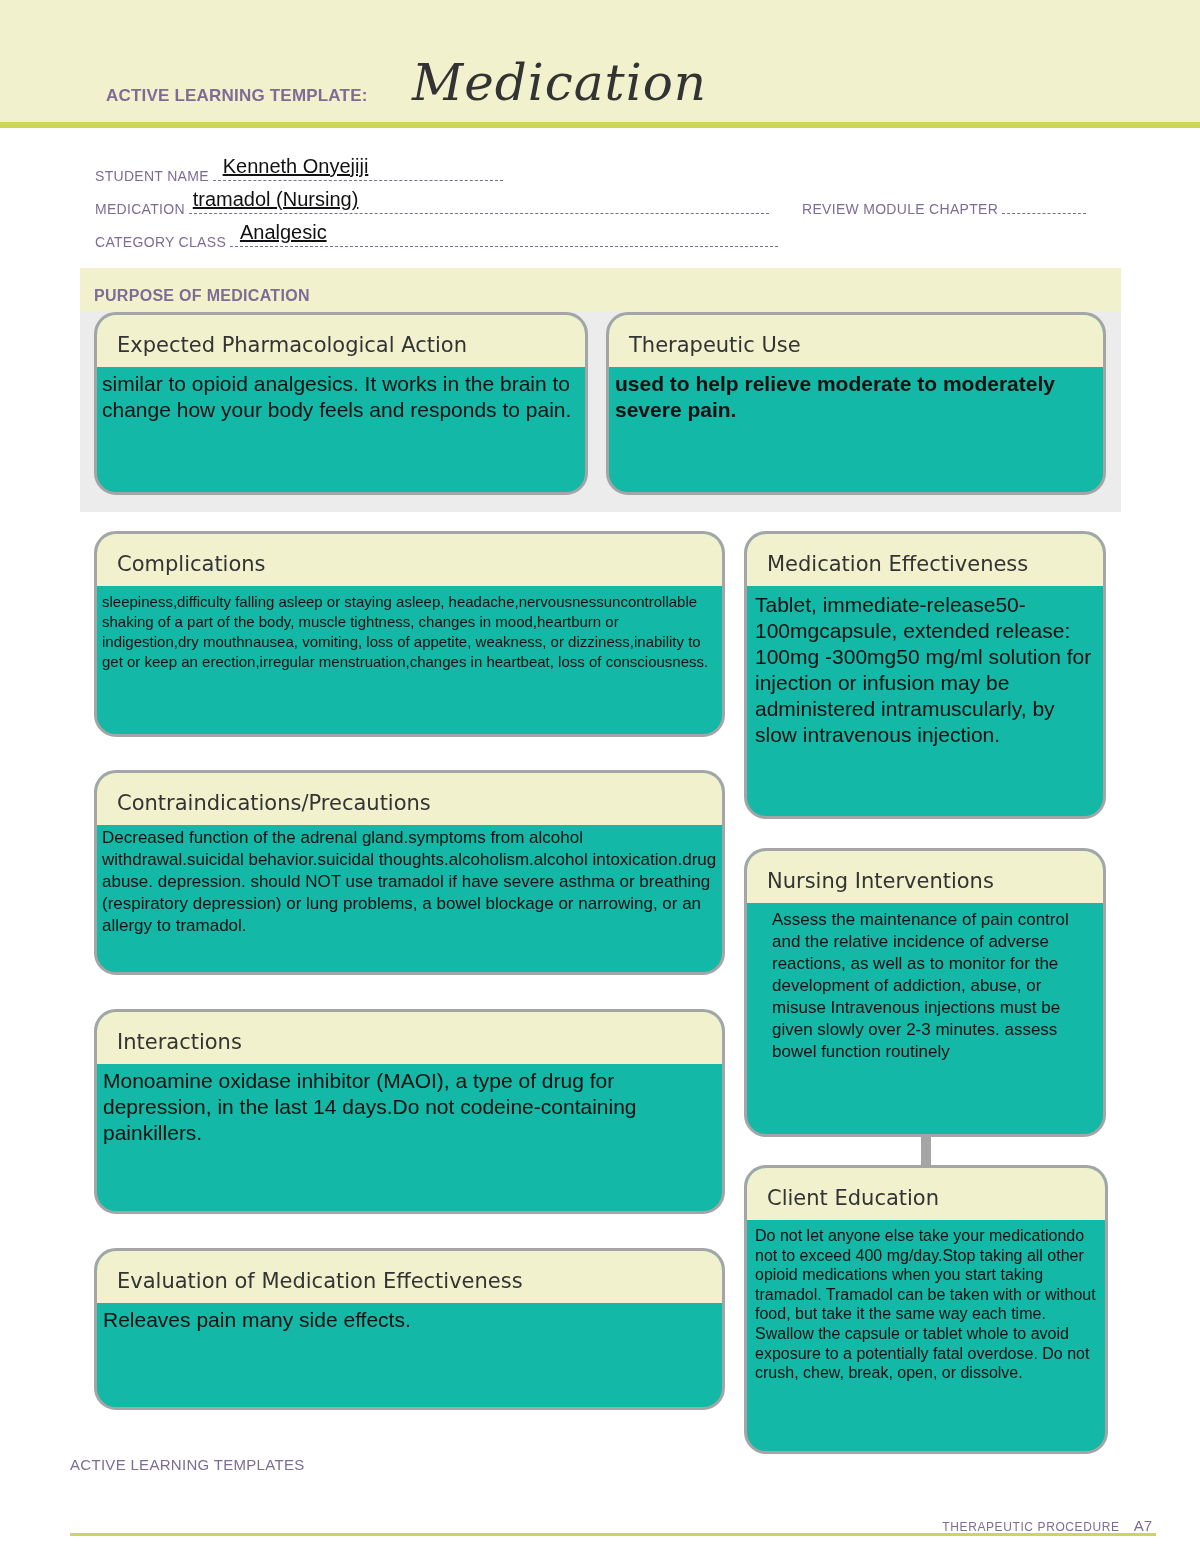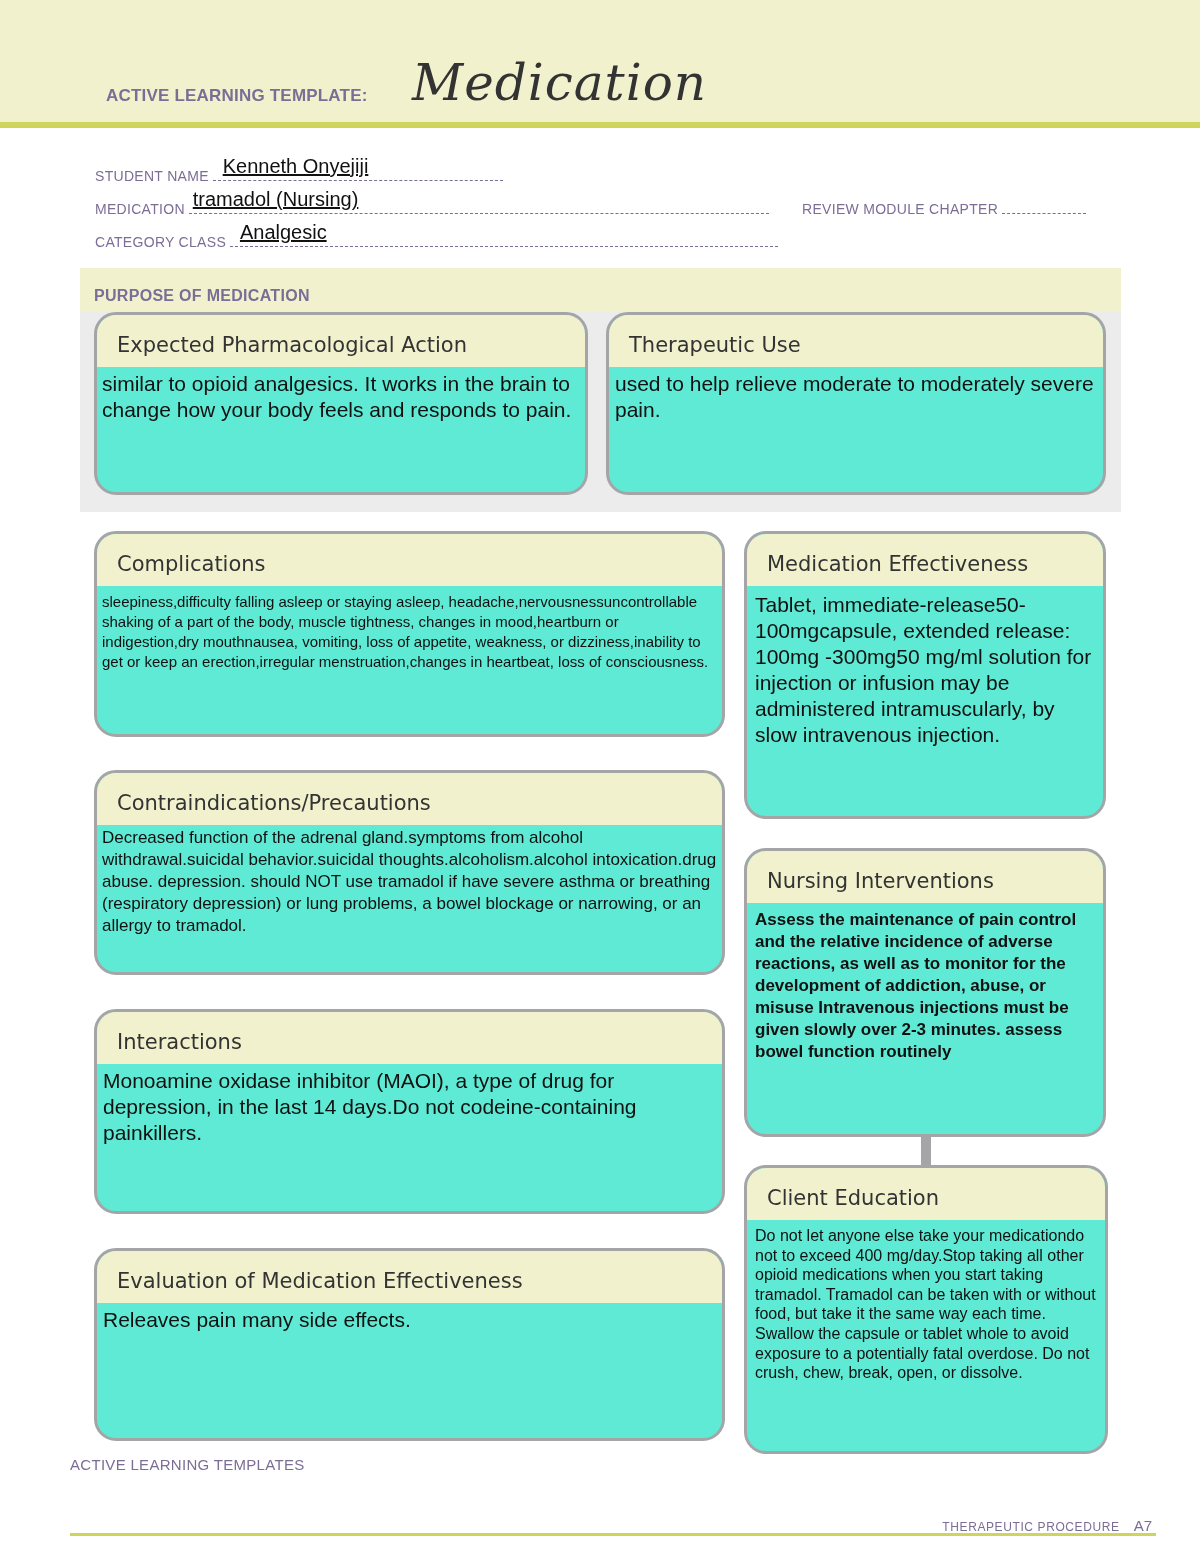--- a/index.html
+++ b/index.html
@@ -43,21 +43,21 @@
   .purpose-head {
     position:absolute; left:80px; top:268px; width:1041px; height:44px;
     background:#f1f2cd;
   }
   .purpose-label {
     position:absolute; left:94px; top:287px; font-size:16px; font-weight:bold;
     color:#7b6d96; letter-spacing:0.3px;
   }
   .card {
     position:absolute; border:3px solid #a5a5a8; border-radius:22px;
-    background:#5eead4; overflow:hidden; box-sizing:border-box;
+    background:#14b8a6; overflow:hidden; box-sizing:border-box;
   }
   .card .card-head {
     background:#f1f2cd; height:52px; padding-left:20px; box-sizing:border-box;
     font-family:"DejaVu Sans", sans-serif; font-size:21px; color:#333333;
     line-height:60px; white-space:nowrap;
   }
   .card .card-body {
     padding:4px 4px 0 5px; color:#111111; white-space:pre-wrap;
     font-family:"Liberation Sans", sans-serif;
   }
@@ -116,51 +116,51 @@
 <div class="purpose-head"></div>
 <div class="purpose-label">PURPOSE OF MEDICATION</div>
 
 <div class="card" style="left:94px; top:312px; width:494px; height:183px;">
   <div class="card-head">Expected Pharmacological Action</div>
   <div class="card-body" style="font-size:21px; line-height:26px;">similar to opioid analgesics. It works in the brain to change how your body feels and responds to pain.</div>
 </div>
 
 <div class="card" style="left:606px; top:312px; width:500px; height:183px;">
   <div class="card-head">Therapeutic Use</div>
-  <div class="card-body" style="font-size:21px; line-height:26px; padding-left:6px;">used to help relieve moderate to moderately severe pain.</div>
+  <div class="card-body" style="font-size:21px; line-height:26px; padding-left:6px;font-weight:bold;">used to help relieve moderate to moderately severe pain.</div>
 </div>
 
 <div class="card" style="left:94px; top:531px; width:631px; height:206px;">
   <div class="card-head">Complications</div>
   <div class="card-body" style="font-size:15px; line-height:20px; padding-top:6px;">sleepiness,difficulty falling asleep or staying asleep, headache,nervousnessuncontrollable shaking of a part of the body, muscle tightness, changes in mood,heartburn or indigestion,dry mouthnausea, vomiting, loss of appetite, weakness, or dizziness,inability to get or keep an erection,irregular menstruation,changes in heartbeat, loss of consciousness.</div>
 </div>
 
 <div class="card" style="left:94px; top:770px; width:631px; height:205px;">
   <div class="card-head">Contraindications/Precautions</div>
   <div class="card-body" style="font-size:17px; line-height:22px; padding-top:2px;">Decreased function of the adrenal gland.symptoms from alcohol withdrawal.suicidal behavior.suicidal thoughts.alcoholism.alcohol intoxication.drug abuse. depression. should NOT use tramadol if have severe asthma or breathing (respiratory depression) or lung problems, a bowel blockage or narrowing, or an allergy to tramadol.</div>
 </div>
 
 <div class="card" style="left:94px; top:1009px; width:631px; height:205px;">
   <div class="card-head">Interactions</div>
   <div class="card-body" style="font-size:21px; line-height:26px; padding-left:6px;">Monoamine oxidase inhibitor (MAOI), a type of drug for depression, in the last 14 days.Do not codeine-containing painkillers.</div>
 </div>
 
-<div class="card" style="left:94px; top:1248px; width:631px; height:193px;">
+<div class="card" style="left:94px; top:1248px; width:631px; height:162px;">
   <div class="card-head">Evaluation of Medication Effectiveness</div>
   <div class="card-body" style="font-size:21px; line-height:26px; padding-left:6px;">Releaves pain many side effects.</div>
 </div>
 
 <div class="card" style="left:744px; top:531px; width:362px; height:288px;">
   <div class="card-head">Medication Effectiveness</div>
   <div class="card-body" style="font-size:21px; line-height:26px; padding-left:8px; padding-top:6px;">Tablet, immediate-release50-100mgcapsule, extended release: 100mg -300mg50 mg/ml solution for injection or infusion may be administered intramuscularly, by slow intravenous injection.</div>
 </div>
 
 <div class="card" style="left:744px; top:848px; width:362px; height:289px;">
   <div class="card-head">Nursing Interventions</div>
-  <div class="card-body" style="font-size:17px; line-height:22px; padding-left:8px; padding-top:6px;font-weight:bold;">Assess the maintenance of pain control and the relative incidence of adverse reactions, as well as to monitor for the development of addiction, abuse, or misuse Intravenous injections must be given slowly over 2-3 minutes. assess bowel function routinely</div>
+  <div class="card-body" style="font-size:17px; line-height:22px; padding-left:25px; padding-top:6px;">Assess the maintenance of pain control and the relative incidence of adverse reactions, as well as to monitor for the development of addiction, abuse, or misuse Intravenous injections must be given slowly over 2-3 minutes. assess bowel function routinely</div>
 </div>
 
 <div class="connector"></div>
 
 <div class="card" style="left:744px; top:1165px; width:364px; height:289px;">
   <div class="card-head">Client Education</div>
   <div class="card-body" style="font-size:16px; line-height:19.6px; padding-left:8px; padding-top:6px;">Do not let anyone else take your medicationdo not to exceed 400 mg/day.Stop taking all other opioid medications when you start taking tramadol. Tramadol can be taken with or without food, but take it the same way each time. Swallow the capsule or tablet whole to avoid exposure to a potentially fatal overdose. Do not crush, chew, break, open, or dissolve.</div>
 </div>
 
 <div class="footer-left">ACTIVE LEARNING TEMPLATES</div>

